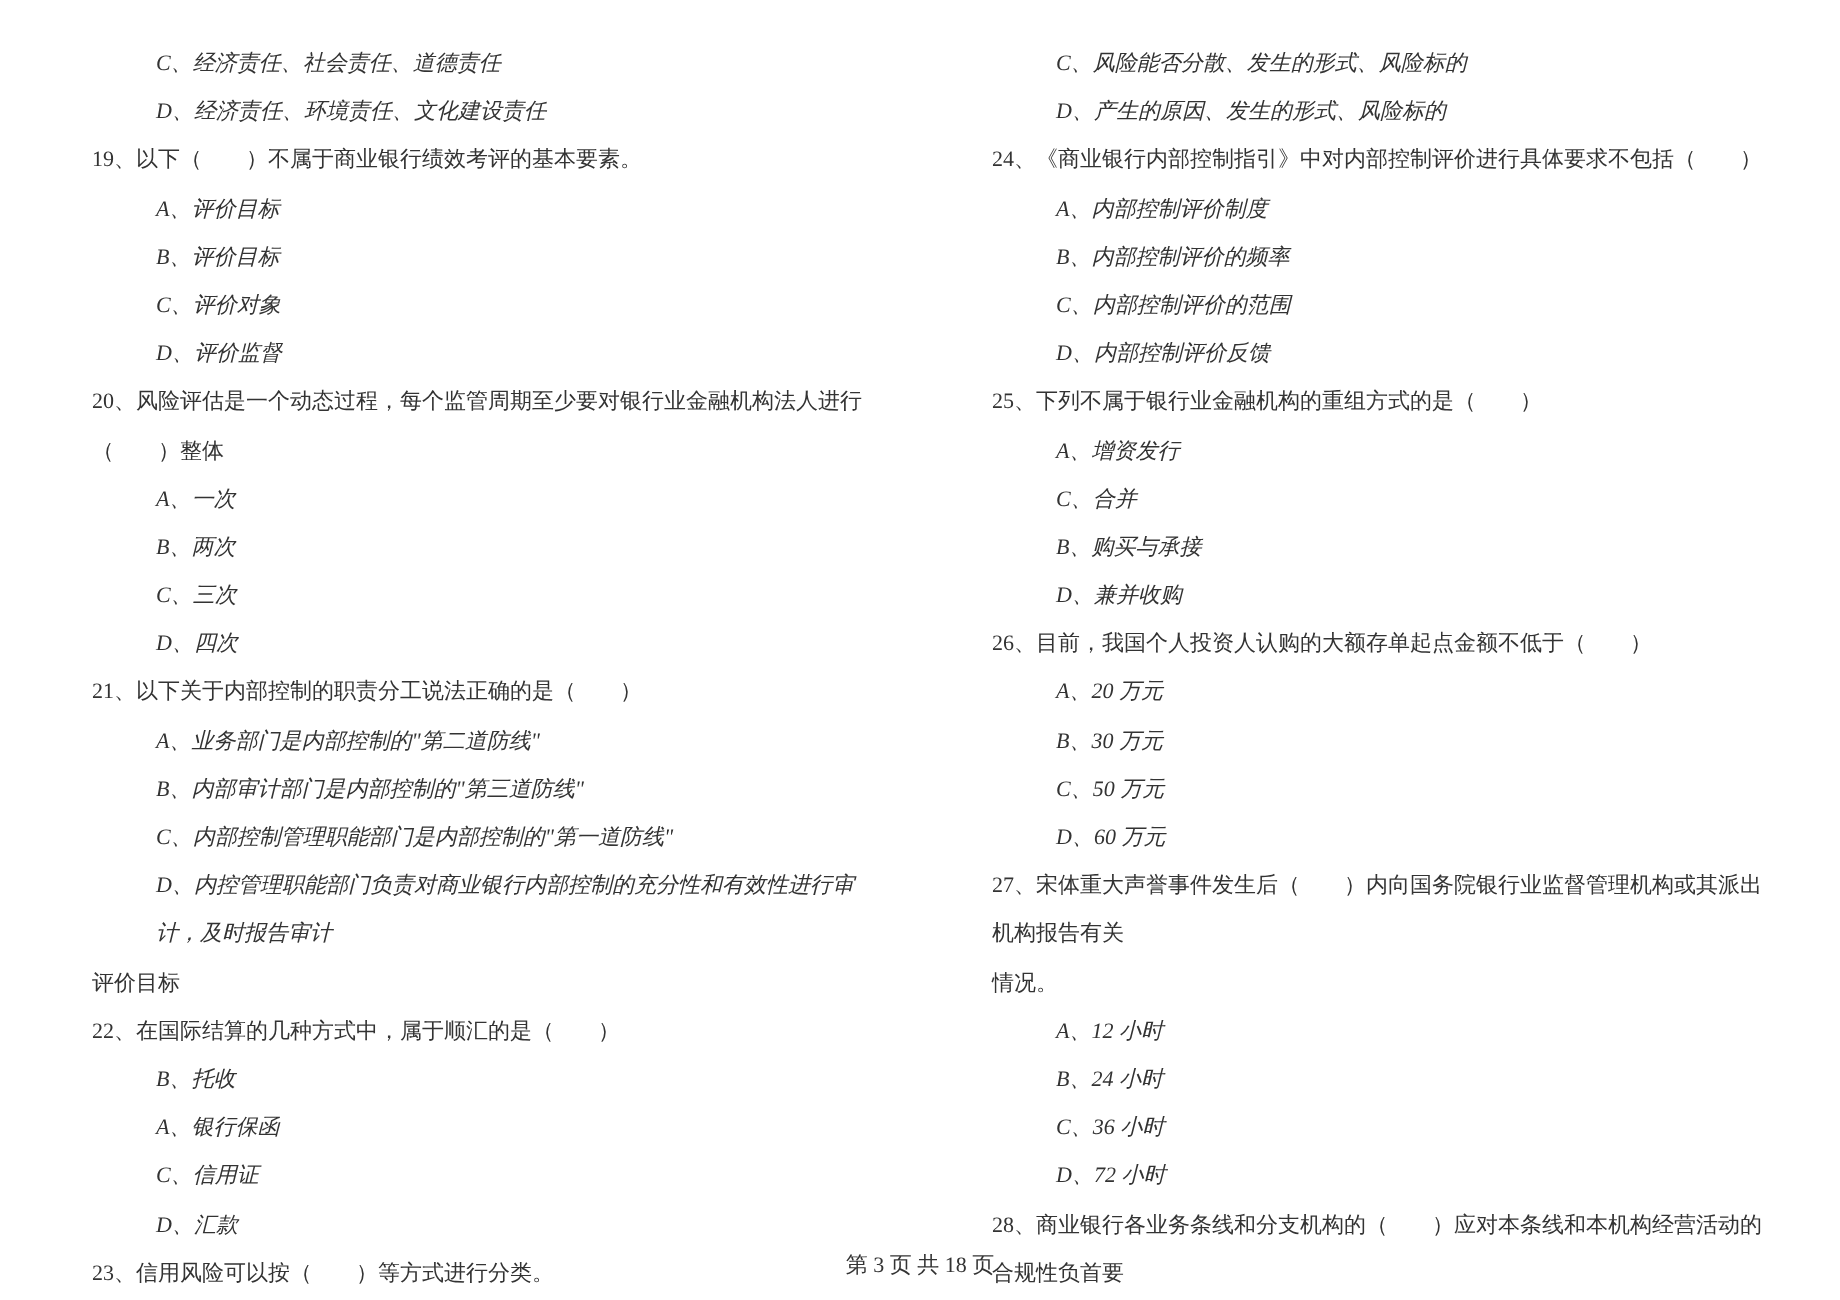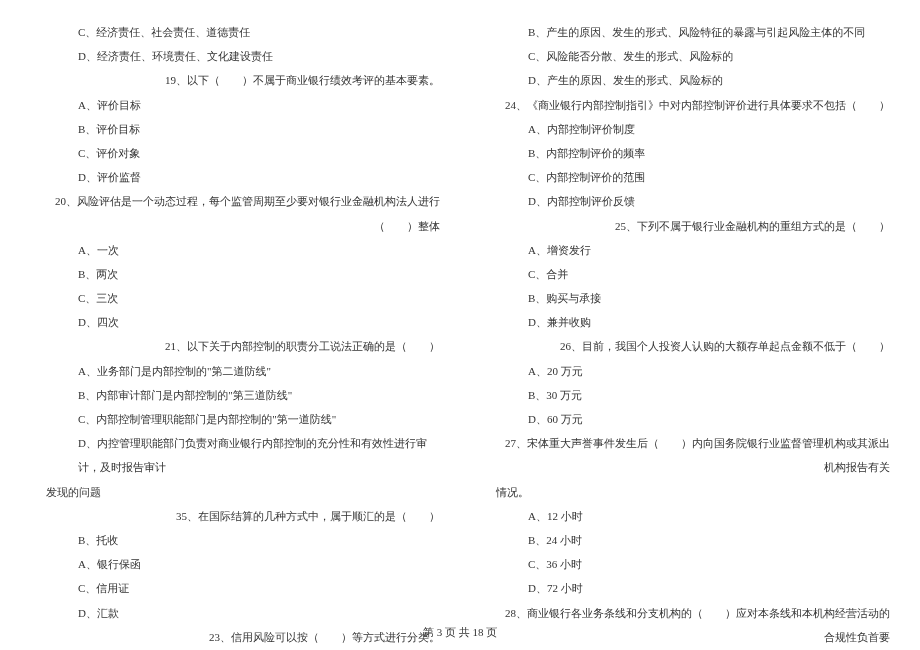--- a/index.html
+++ b/index.html
@@ -21,24 +21,24 @@
       display: flex;
       padding: 20px 30px 0 30px;
       gap: 40px;
     }
     .column {
       flex: 1;
       line-height: 2.2;
     }
     .option {
       padding-left: 48px;
+      font-style: italic;
     }
     .question {
       padding-left: 16px;
-      text-align: right;
     }
     .question-cont {
       padding-left: 16px;
     }
     .footer {
       position: absolute;
       bottom: 10px;
       left: 0;
       right: 0;
       text-align: center;
@@ -62,47 +62,47 @@
     <div class="question">20、风险评估是一个动态过程，每个监管周期至少要对银行业金融机构法人进行（　　）整体</div>
     <div class="option">A、一次</div>
     <div class="option">B、两次</div>
     <div class="option">C、三次</div>
     <div class="option">D、四次</div>
     <div class="question">21、以下关于内部控制的职责分工说法正确的是（　　）</div>
     <div class="option">A、业务部门是内部控制的"第二道防线"</div>
     <div class="option">B、内部审计部门是内部控制的"第三道防线"</div>
     <div class="option">C、内部控制管理职能部门是内部控制的"第一道防线"</div>
     <div class="option">D、内控管理职能部门负责对商业银行内部控制的充分性和有效性进行审计，及时报告审计</div>
-    <div class="question-cont">发现的问题</div>
-    <div class="question">35、在国际结算的几种方式中，属于顺汇的是（　　）</div>
+    <div class="question-cont">评价目标</div>
+    <div class="question">22、在国际结算的几种方式中，属于顺汇的是（　　）</div>
     <div class="option">B、托收</div>
     <div class="option">A、银行保函</div>
     <div class="option">C、信用证</div>
     <div class="option">D、汇款</div>
     <div class="question">23、信用风险可以按（　　）等方式进行分类。</div>
 
   </div>
 
   <div class="column">
-    <div class="option">B、产生的原因、发生的形式、风险特征的暴露与引起风险主体的不同</div>
     <div class="option">C、风险能否分散、发生的形式、风险标的</div>
     <div class="option">D、产生的原因、发生的形式、风险标的</div>
     <div class="question">24、《商业银行内部控制指引》中对内部控制评价进行具体要求不包括（　　）</div>
     <div class="option">A、内部控制评价制度</div>
     <div class="option">B、内部控制评价的频率</div>
     <div class="option">C、内部控制评价的范围</div>
     <div class="option">D、内部控制评价反馈</div>
     <div class="question">25、下列不属于银行业金融机构的重组方式的是（　　）</div>
     <div class="option">A、增资发行</div>
     <div class="option">C、合并</div>
     <div class="option">B、购买与承接</div>
     <div class="option">D、兼并收购</div>
     <div class="question">26、目前，我国个人投资人认购的大额存单起点金额不低于（　　）</div>
     <div class="option">A、20 万元</div>
     <div class="option">B、30 万元</div>
+    <div class="option">C、50 万元</div>
     <div class="option">D、60 万元</div>
     <div class="question">27、宋体重大声誉事件发生后（　　）内向国务院银行业监督管理机构或其派出机构报告有关</div>
     <div class="question-cont">情况。</div>
     <div class="option">A、12 小时</div>
     <div class="option">B、24 小时</div>
     <div class="option">C、36 小时</div>
     <div class="option">D、72 小时</div>
     <div class="question">28、商业银行各业务条线和分支机构的（　　）应对本条线和本机构经营活动的合规性负首要</div>
 
   </div>

